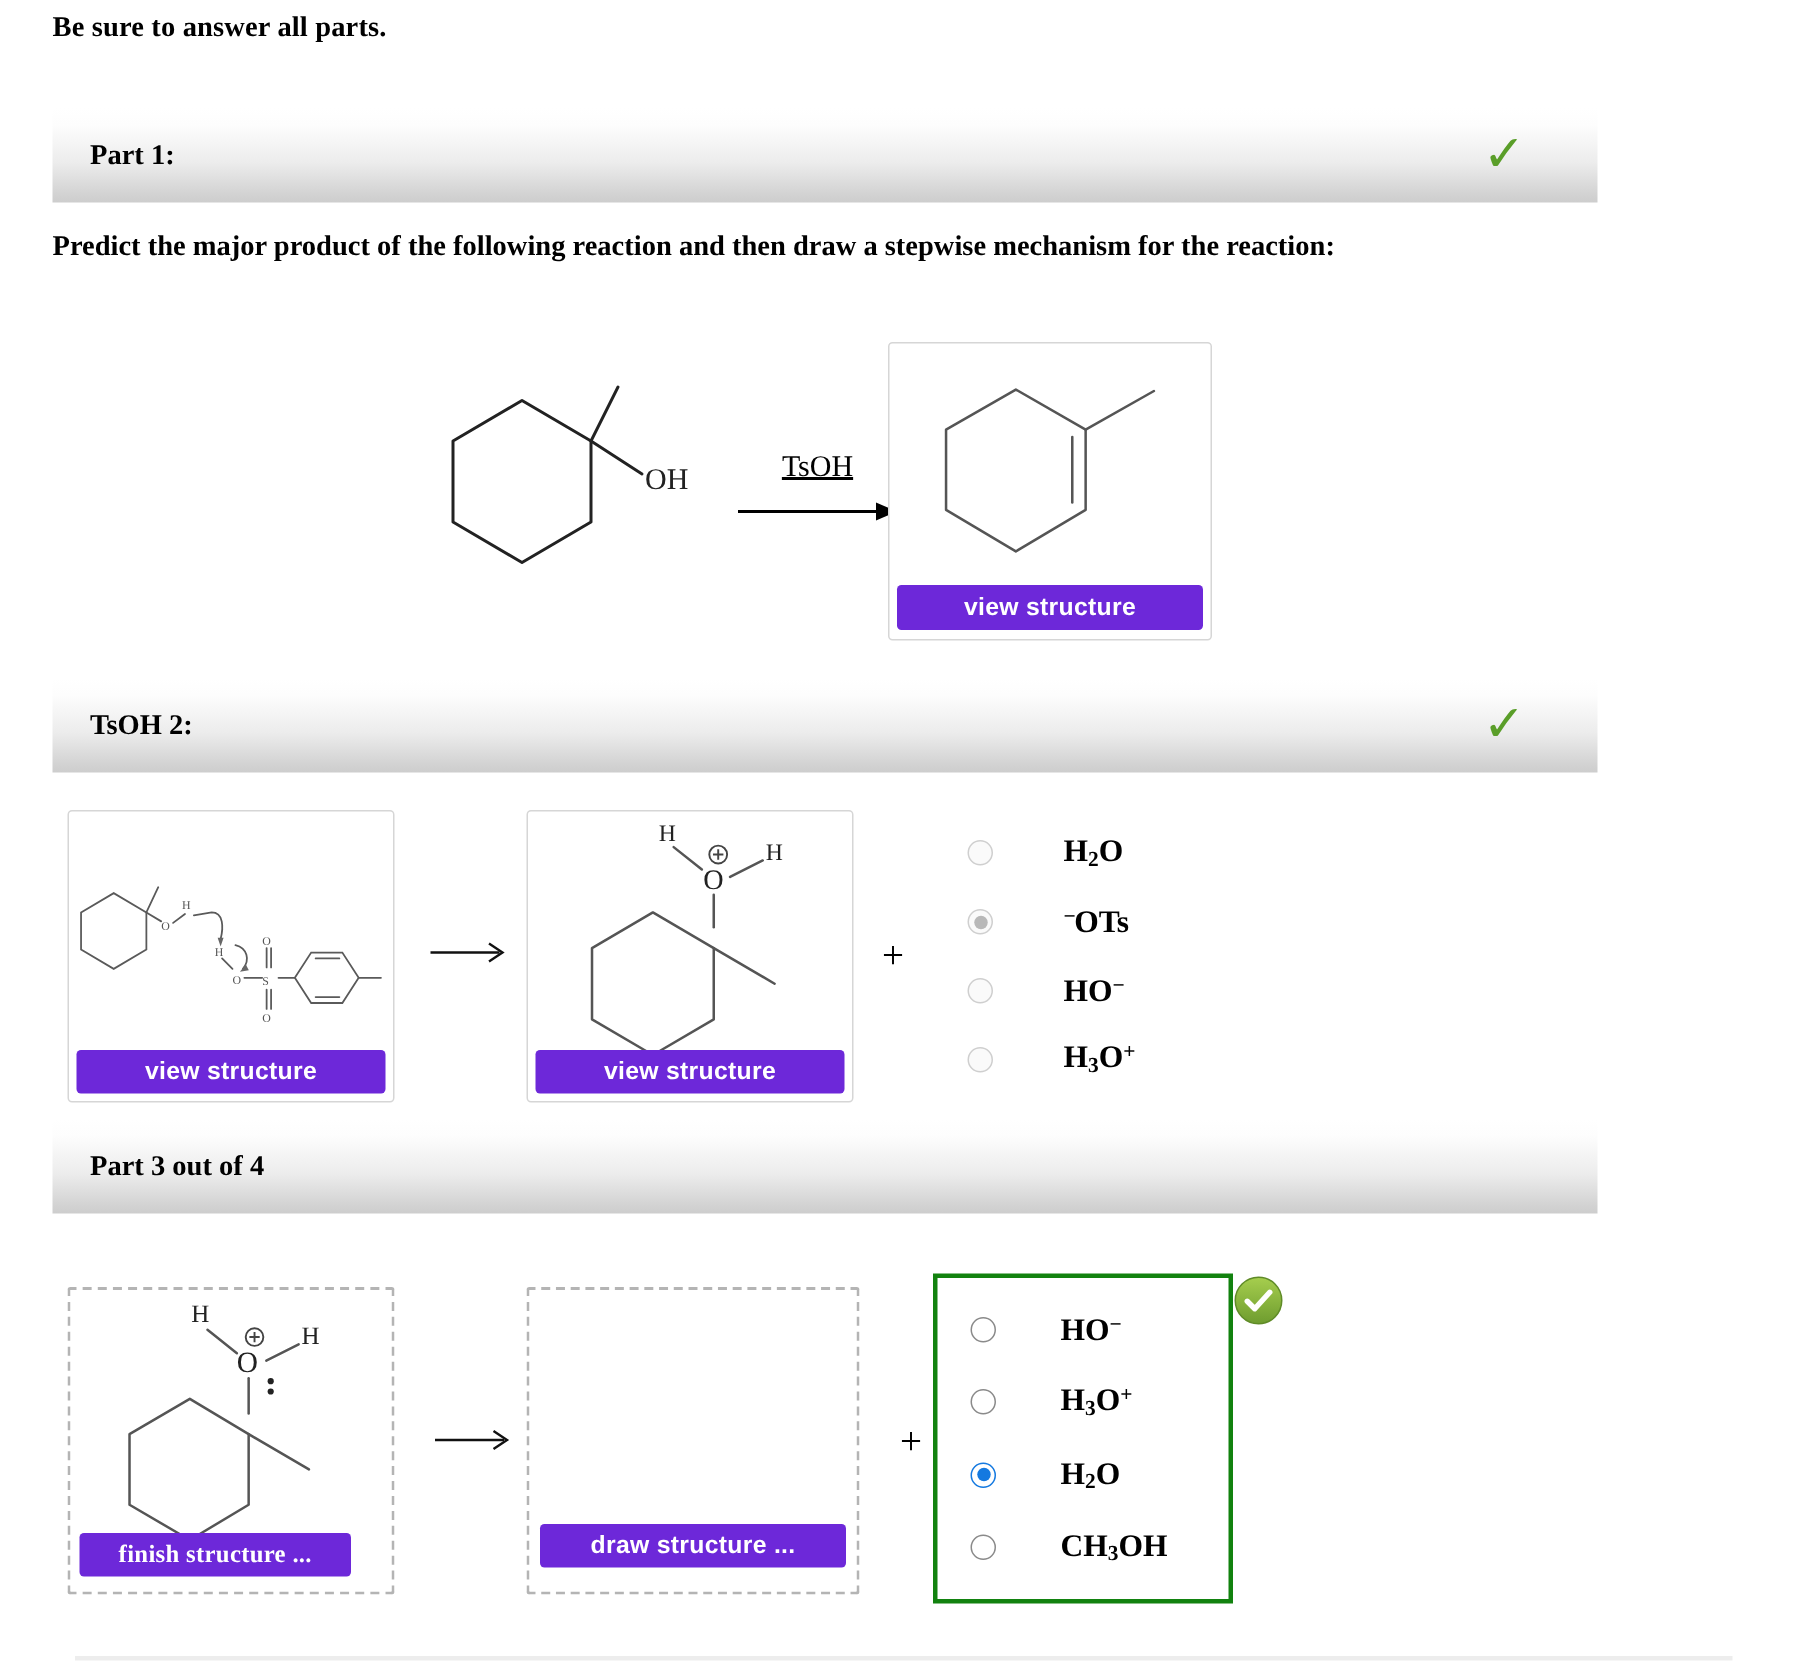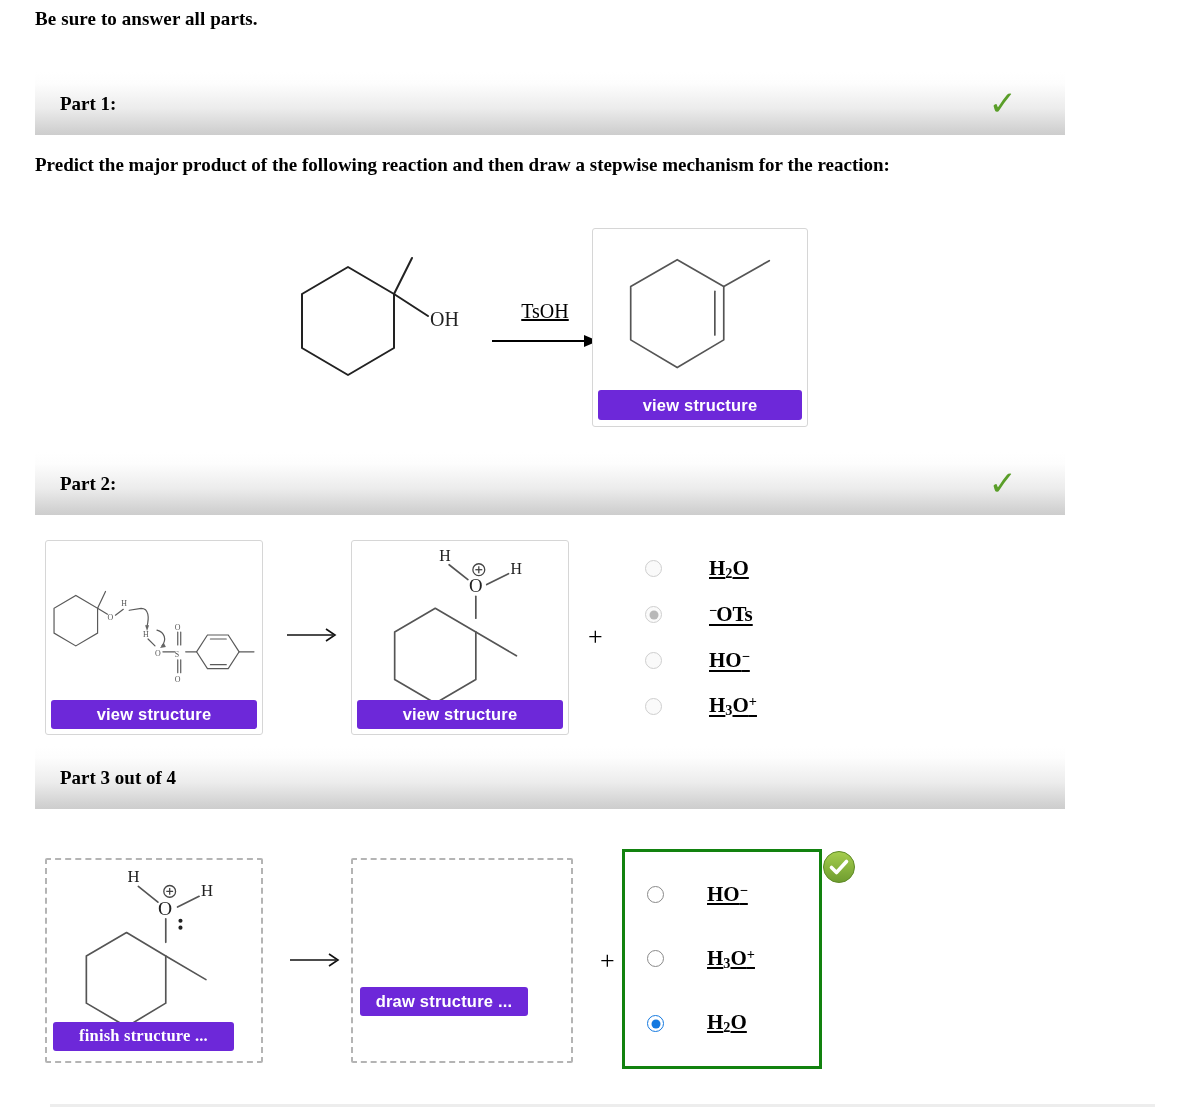--- a/index.html
+++ b/index.html
@@ -171,21 +171,21 @@
   #p3-left-btn    { left: 53px;  top: 1022px; width: 181px; height: 29px; font-family: Liberation Serif, serif; }
   #p3-arrow {
     position: absolute;
     left: 288px;
     top: 945px;
     width: 58px;
     height: 30px;
   }
   #p3-arrow svg { width: 100%; height: 100%; display: block; }
   #p3-right-panel { left: 351px; top: 858px; width: 222px; height: 205px; }
-  #p3-right-btn   { left: 360px; top: 987px; width: 168px; height: 29px; }
+  #p3-right-btn   { left: 360px; top: 1016px; width: 204px; height: 29px; }
   #p3-plus {
     position: absolute;
     left: 600px;
     top: 946px;
     font-size: 26px;
     font-family: "Liberation Serif", serif;
   }
   #p3-options-box {
     position: absolute;
     left: 622px;
@@ -255,21 +255,20 @@
     width: 9px; height: 9px;
     border-radius: 50%;
     background: #1479e0;
   }
   .opt-label {
     font-family: "Liberation Serif", serif;
     font-size: 21px;
     font-weight: bold;
     white-space: nowrap;
     line-height: 1;
-    text-decoration: underline;
   }
   .opt-label sub { font-size: .68em; vertical-align: -.22em; font-weight: bold; }
   .opt-label sup { font-size: .68em; vertical-align: .44em; font-weight: bold; }
   .opt-label .pre-sup { font-size: .68em; vertical-align: .44em; font-weight: bold; margin-right: -1px; }
 
   #p2-options .opt-row .opt-label { margin-left: 47px; }
   #p3-options-box .opt-row .opt-label { margin-left: 43px; }
   #p2-options .opt-row { padding-left: 5px; }
   #p3-options-box .opt-list { padding: 10px 0 10px 22px; }
 
@@ -329,21 +328,21 @@
 
       <path class="mol-grey" d="M 123,63 L 123,107"></path>
 
       <path class="mol-grey" d="M 132,58 L 178,32"></path>
     </svg>
   </div>
 </div>
 <button class="blue-btn" id="p1-product-btn">view structure</button>
 
 <div class="part-bar" id="part2-bar">
-  <div class="part-label">Part 2:</div>
+  <div class="part-label">TsOH 2:</div>
   <div class="check-simple">✓</div>
 </div>
 
 <div class="struct-panel" id="p2-left-panel">
   <div class="struct-canvas">
     <svg viewBox="0 0 218 195" xmlns="http://www.w3.org/2000/svg">
 
       <path class="mol-thin" d="M 8,68 L 8,93 L 30,106 L 52,93 L 52,68 L 30,55 Z"></path>
 
       <path class="mol-thin" d="M 52,68 L 60,51"></path>
@@ -492,20 +491,24 @@
       <span class="opt-label">HO<sup>−</sup></span>
     </div>
     <div class="opt-row">
       <span class="radio active"></span>
       <span class="opt-label">H<sub>3</sub>O<sup>+</sup></span>
     </div>
     <div class="opt-row">
       <span class="radio active sel"></span>
       <span class="opt-label">H<sub>2</sub>O</span>
     </div>
+    <div class="opt-row">
+      <span class="radio active"></span>
+      <span class="opt-label">CH<sub>3</sub>OH</span>
+    </div>
   </div>
 </div>
 
 <div id="p3-check-badge">
   <svg viewBox="0 0 34 34" xmlns="http://www.w3.org/2000/svg">
     <defs>
       <linearGradient id="badgeGrad" x1="0" y1="0" x2="0" y2="1">
         <stop offset="0%" stop-color="#a6ce4e"></stop>
         <stop offset="100%" stop-color="#6e9c2f"></stop>
       </linearGradient>

